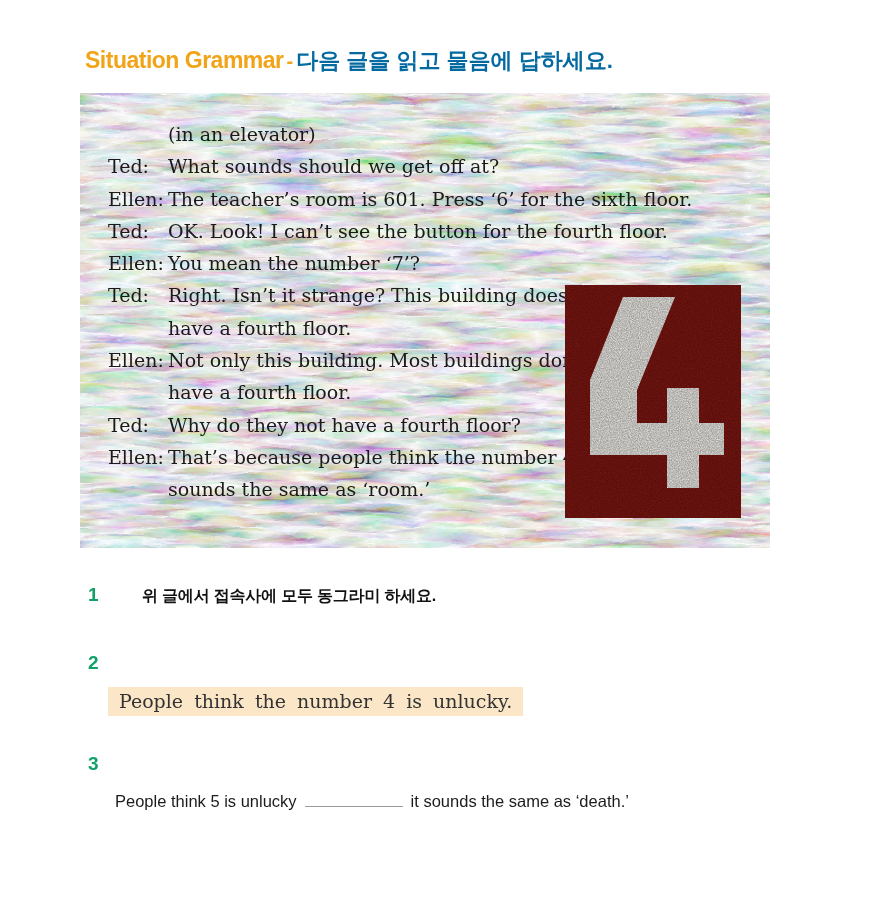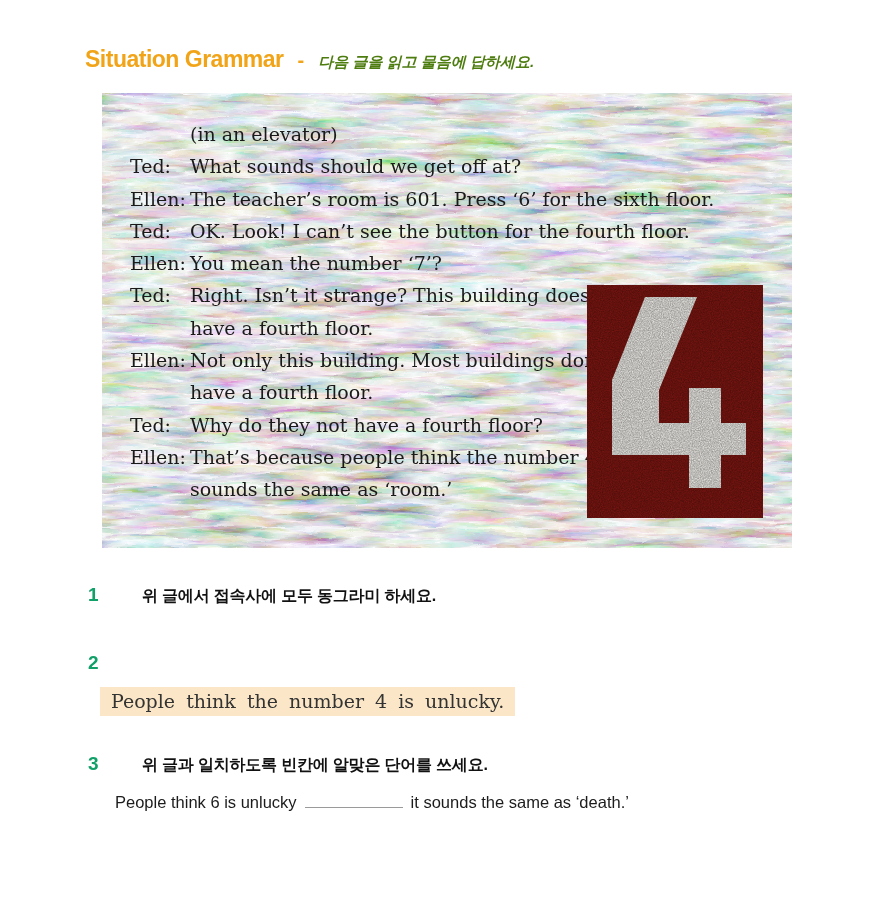--- a/index.html
+++ b/index.html
@@ -2,29 +2,29 @@
 <html><head>
 <meta charset="utf-8">
 <style>
   html,body{margin:0;padding:0;background:#ffffff;}
   .page{
     position:relative;width:873px;height:899px;background:#ffffff;overflow:hidden;
     font-family:"Liberation Sans",sans-serif;color:#111;
   }
 
   
-  .header{position:absolute;left:85px;top:46px;display:flex;align-items:baseline;gap:14px;}
+  .header{position:absolute;left:85px;top:46px;display:flex;align-items:baseline;gap:3px;}
   .header .title{
     font-size:23px;font-weight:bold;letter-spacing:-0.5px;color:#f2a418;
   }
   .header .dash{font-size:20px;font-weight:bold;color:#f2a418;}
-  .header .subtitle{font-size:15px;font-weight:bold;color:#4d7c0f;font-style:italic;}
+  .header .subtitle{font-size:22px;font-weight:bold;color:#0369a1;}
 
   
-  .paper{position:absolute;left:80px;top:93px;width:690px;height:455px;margin-left:22px;}
+  .paper{position:absolute;left:80px;top:93px;width:690px;height:455px;}
   .paper-edge{position:absolute;left:0;top:0;z-index:0;}
   .paper-content{
     position:relative;z-index:1;padding:25px 24px 0 28px;
   }
   .drow{
     display:grid;grid-template-columns:60px 1fr;
     font-family:"DejaVu Serif","Liberation Serif",serif;
     font-size:19px;line-height:32.3px;color:#1a1a1a;
   }
   .drow .spk{white-space:nowrap;}
@@ -39,21 +39,21 @@
   .qnum{
     width:37px;flex:0 0 37px;font-size:19px;font-weight:bold;color:#12a069;
   }
   .qprompt{font-size:16px;font-weight:bold;color:#111;letter-spacing:-0.2px;margin-left:17px;}
 
   .q1{left:88px;top:584px;}
   .q2{left:88px;top:652px;}
   .q3{left:88px;top:753px;}
 
   .highlight-sentence{
-    display:inline-block;margin-left:12px;margin-top:13px;
+    display:inline-block;margin-left:20px;margin-top:13px;
     background:#fbe7c7;padding:3px 11px 4px 11px;
     font-family:"DejaVu Serif","Liberation Serif",serif;
     font-size:19px;color:#333;word-spacing:5px;white-space:nowrap;
   }
   .fill-sentence{
     margin-left:27px;margin-top:17px;font-size:16.5px;color:#1c1c1c;white-space:nowrap;
   }
   .blank{
     display:inline-block;width:98px;height:1px;
     border-bottom:1.6px solid #9a9a9a;margin:0 8px;vertical-align:baseline;
@@ -162,20 +162,19 @@
       <span class="qnum">2</span>
     </div>
     <div>
       <span class="highlight-sentence">People think the number 4 is unlucky.</span>
     </div>
   </div>
 
   <div class="question q3">
     <div class="qrow">
       <span class="qnum">3</span>
-      <span class="qprompt">위 글과 일치하도록 빈칸에 알맞은 단어를 쓰세요.</span>
     </div>
     <div class="fill-sentence">
-      <span>People think 6 is unlucky</span><span class="blank"></span><span>it sounds the same as ‘death.’</span>
+      <span>People think 5 is unlucky</span><span class="blank"></span><span>it sounds the same as ‘death.’</span>
     </div>
   </div>
 
 </div>
 
 </body></html>

